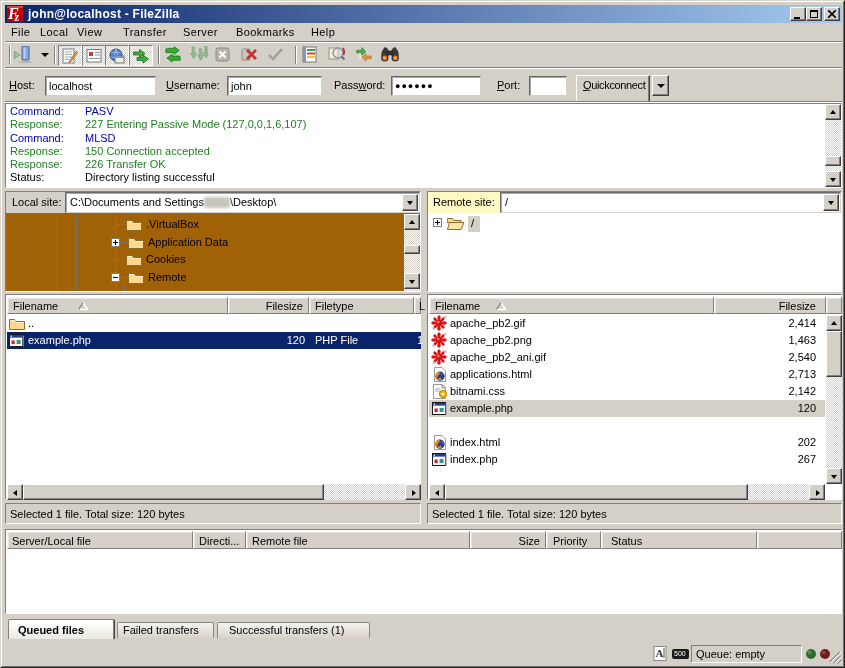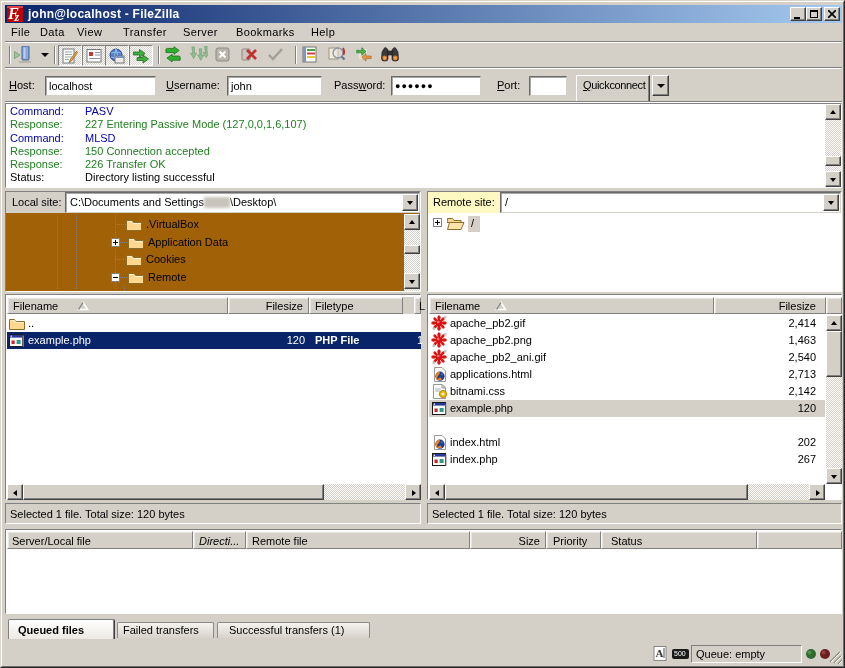--- a/index.html
+++ b/index.html
@@ -52,21 +52,21 @@
       </div>
  <div class="raised abs" style="left:819px;top:2px;width:16px;height:14px;">
   <svg class="abs" style="left:3px;top:2px;" width="8" height="8" viewBox="0 0 8 8">
           <path d="M0 0 L8 8 M8 0 L0 8" stroke="#000" stroke-width="1.6"></path>
         </svg>
  </div>
 </div>
 
 <div class="abs" id="menubar" style="left:4px;top:22px;width:837px;height:18px;letter-spacing:0.4px;">
  <span class="abs" style="left:6px;top:3px;">File</span>
- <span class="abs" style="left:35px;top:3px;">Data</span>
+ <span class="abs" style="left:35px;top:3px;">Local</span>
  <span class="abs" style="left:72px;top:3px;">View</span>
  <span class="abs" style="left:118px;top:3px;">Transfer</span>
  <span class="abs" style="left:178px;top:3px;">Server</span>
  <span class="abs" style="left:231px;top:3px;">Bookmarks</span>
  <span class="abs" style="left:306px;top:3px;">Help</span>
 </div>
 <div class="abs" style="left:4px;top:40px;width:837px;height:1px;background:#808080;"></div>
 <div class="abs" style="left:4px;top:41px;width:837px;height:1px;background:#fff;"></div>
 
 <div class="abs" id="toolbar" style="left:4px;top:42px;width:837px;height:24px;">
@@ -292,21 +292,21 @@
   <div class="hseg" style="left:0;width:221px;">
           <span style="left:5px;">Filename</span>
    <svg class="abs" style="left:69px;top:3px;" width="12" height="10" viewBox="0 0 12 10">
             <path d="M6 1.5 L10.5 8.5 H1.5 z" fill="none" stroke="#fff" stroke-width="1.6"></path>
             <path d="M6 1.5 L1.5 8.5" stroke="#8a8a8a" stroke-width="1.4"></path>
           </svg>
   </div>
   <div class="hseg" style="left:221px;width:81px;">
           <span style="right:5px;">Filesize</span>
         </div>
-  <div class="hseg" style="left:302px;width:94px;">
+  <div class="hseg" style="left:302px;width:105px;">
           <span style="left:5px;">Filetype</span>
         </div>
   <div class="hseg" style="left:407px;width:7px;">
           <span style="left:4px;">L</span>
         </div>
  </div>
  <div class="row" style="left:1px;top:20px;width:414px;">
   <svg class="abs" style="left:2px;top:2px;" width="16" height="13" viewBox="0 0 16 13">
           <path d="M0.5 2.5 h5 l1.5 2 h8.5 v8 h-15 z" fill="#ffd78e" stroke="#8a6d2b"></path>
           <path d="M1.5 3.5 h4.5 l1.5 2 h7.5" stroke="#fff2cf" fill="none"></path>
@@ -317,21 +317,21 @@
   <svg class="abs" style="left:2px;top:1px;" width="16" height="15" viewBox="0 0 16 15">
           <rect x="0.5" y="1.5" width="13" height="12" fill="#fff" stroke="#1a1a1a"></rect>
           <rect x="1" y="2" width="12" height="2.6" fill="#26389a"></rect>
           <rect x="1.6" y="2.6" width="1.4" height="1.2" fill="#fff"></rect>
           <rect x="2.5" y="7.5" width="3.2" height="3.6" fill="#cc2222"></rect>
           <rect x="7.6" y="7" width="4" height="4" fill="#2a9a8a"></rect>
           <rect x="13.5" y="2.5" width="1.2" height="11" fill="#a8a49c"></rect>
         </svg>
   <span style="position:absolute;left:21px;">example.php</span>
   <span class="cell-r" style="left:221px;width:77px;">120</span>
-  <span style="position:absolute;left:308px;font-weight:bold;">PHP File</span>
+  <span style="position:absolute;left:308px;">PHP File</span>
   <span style="position:absolute;left:410px;">1</span>
  </div>
  <div class="abs checker" style="left:1px;top:189px;width:414px;height:16px;"></div>
  <div class="sbtn" style="left:1px;top:189px;width:16px;height:16px;">
         <div class="tri-lf" style="left:5px;top:5px;"></div>
       </div>
  <div class="sbtn" style="left:17px;top:189px;width:301px;height:16px;"></div>
  <div class="sbtn" style="left:399px;top:189px;width:16px;height:16px;">
         <div class="tri-rt" style="left:6px;top:5px;"></div>
       </div>
@@ -491,21 +491,21 @@
 <div class="abs sunken" style="left:426px;top:502px;width:415px;height:21px;">
       <span style="position:absolute;left:4px;top:4px;">Selected 1 file. Total size: 120 bytes</span>
     </div>
 
 <div class="abs sunken" id="queue" style="left:4px;top:528px;width:837px;height:85px;background:#fff;">
  <div class="abs" style="left:1px;top:1px;width:835px;height:18px;background:#d4d0c8;">
   <div class="hseg" style="left:0;width:186px;">
           <span style="left:4px;top:3px;">Server/Local file</span>
         </div>
   <div class="hseg" style="left:186px;width:53px;">
-          <span style="left:5px;top:3px;font-style:italic;">Directi...</span>
+          <span style="left:5px;top:3px;">Directi...</span>
         </div>
   <div class="hseg" style="left:239px;width:224px;">
           <span style="left:5px;top:3px;">Remote file</span>
         </div>
   <div class="hseg" style="left:463px;width:76px;">
           <span style="right:5px;top:3px;">Size</span>
         </div>
   <div class="hseg" style="left:539px;width:55px;">
           <span style="left:6px;top:3px;">Priority</span>
         </div>

